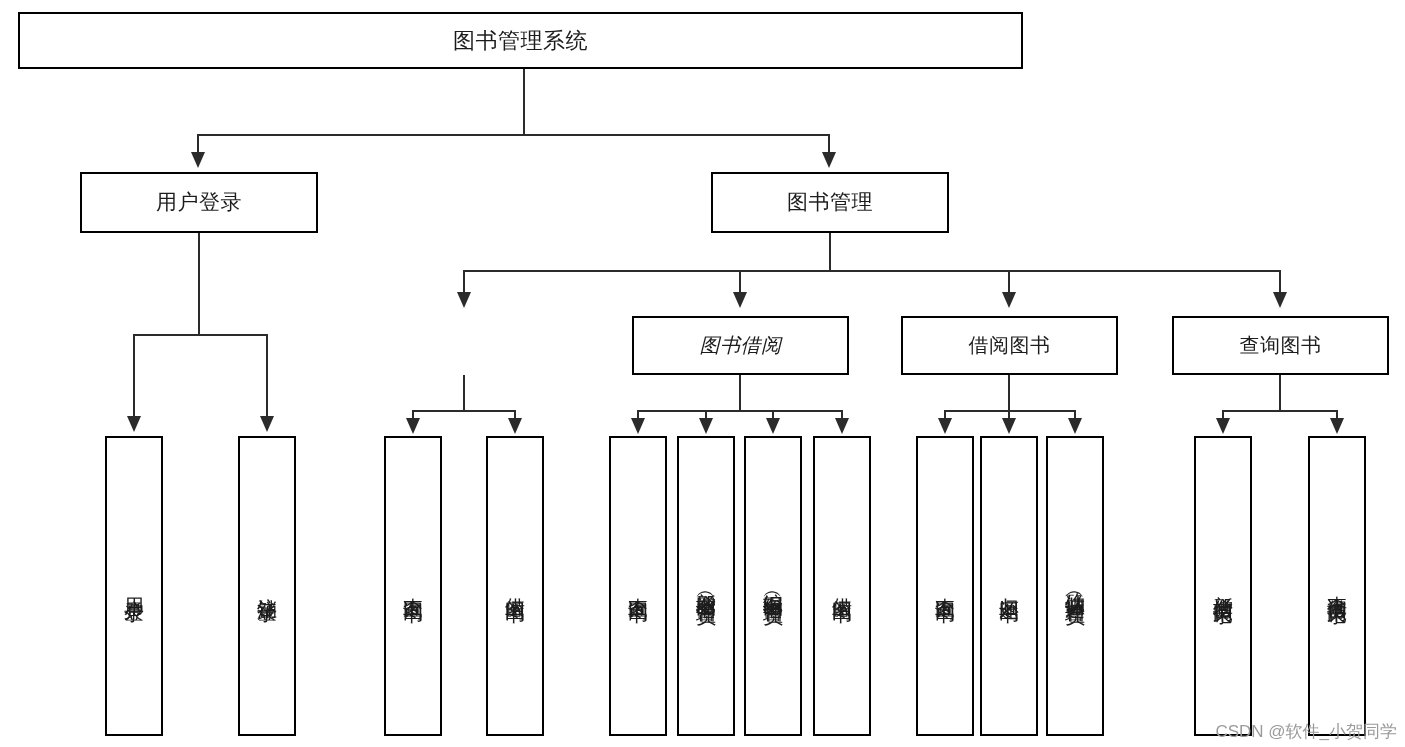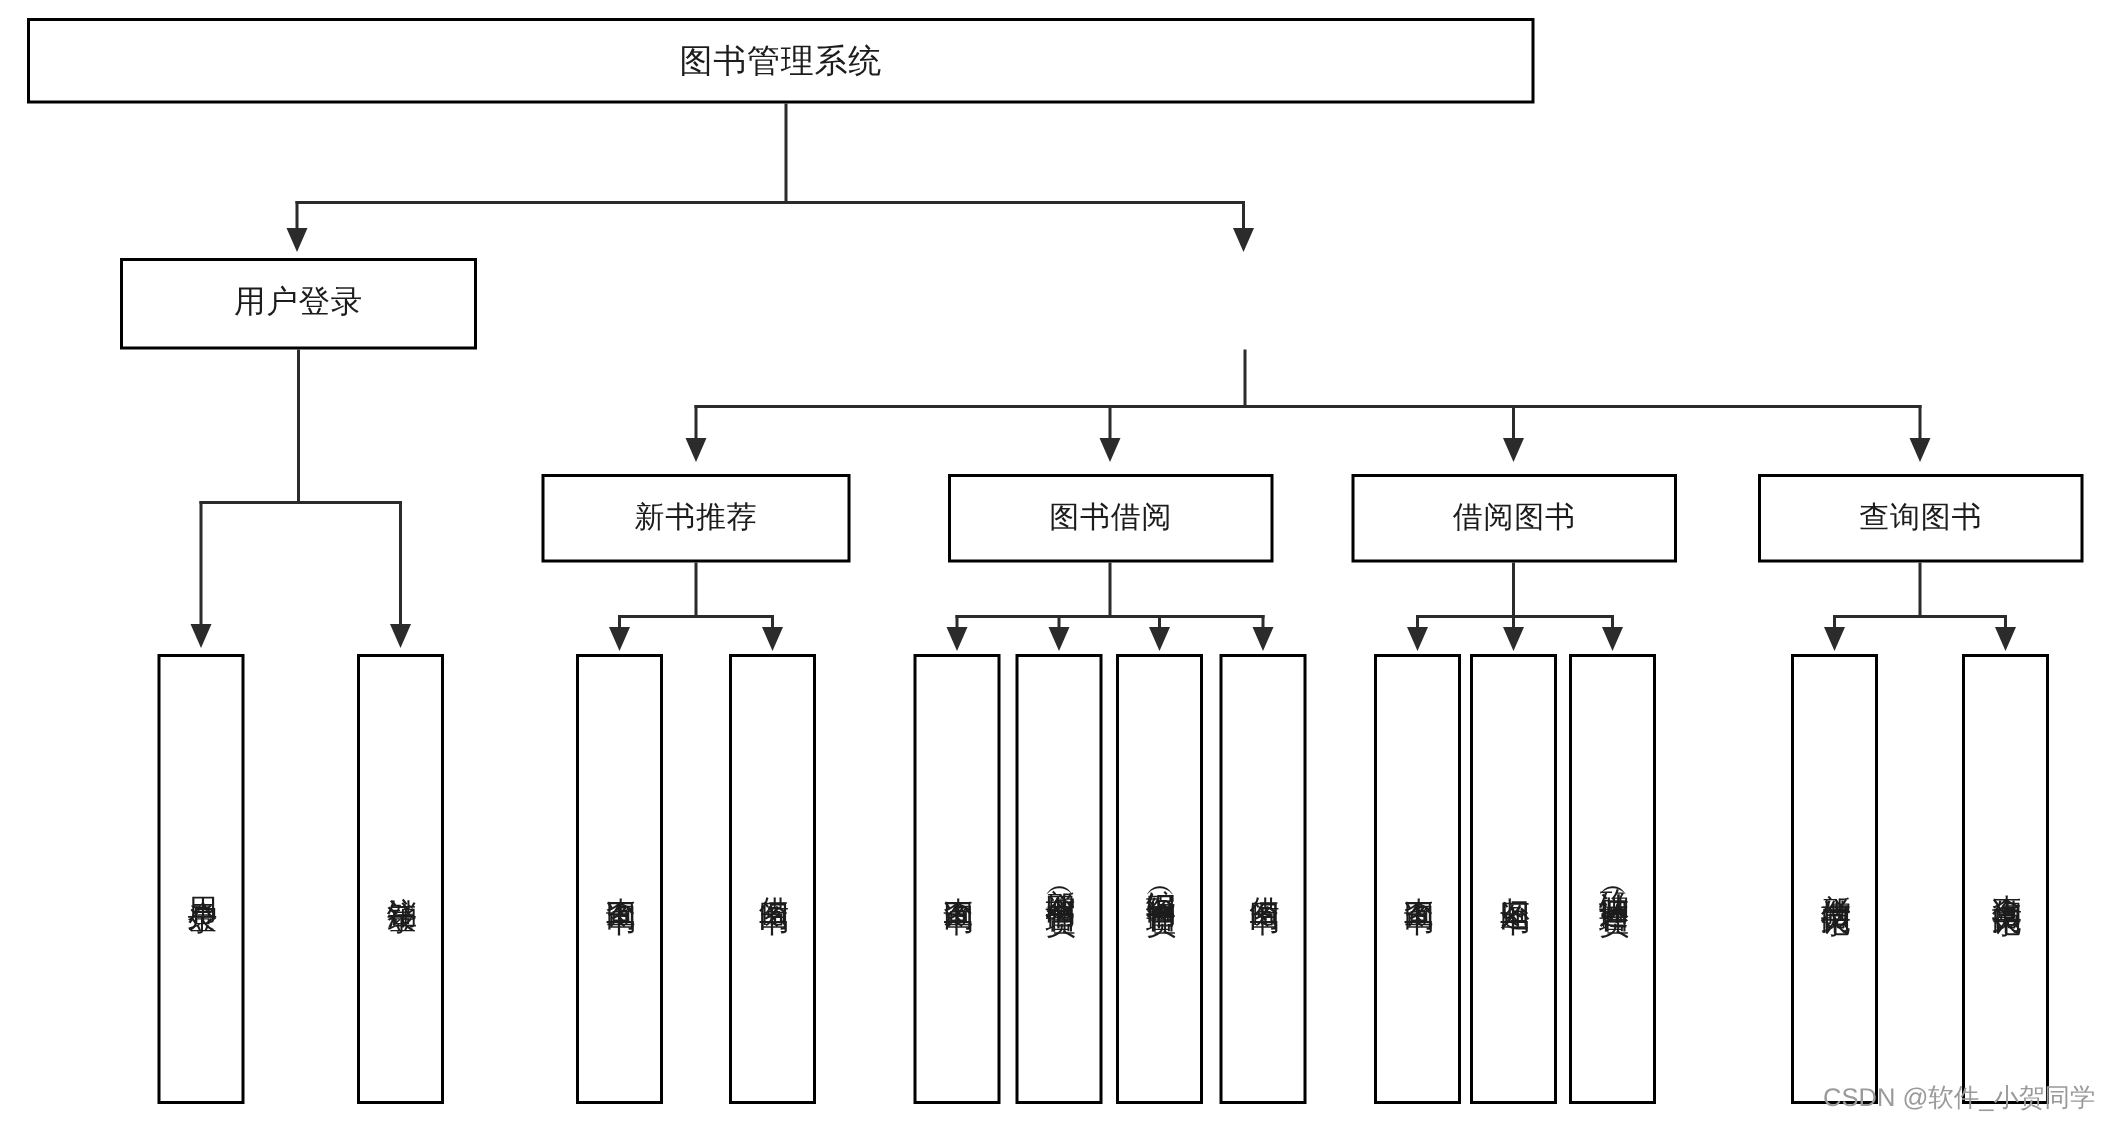--- a/index.html
+++ b/index.html
@@ -94,43 +94,43 @@
 
   <div class="ln v" style="left:197px; top:134px; width:2px; height:20px;"></div>
   <div class="arrow" style="left:191px; top:152px;"></div>
   <div class="ln v" style="left:828px; top:134px; width:2px; height:20px;"></div>
   <div class="arrow" style="left:822px; top:152px;"></div>
 
   <div class="node lvl1" style="left:80px; top:172px; width:238px; height:61px;">
     <span class="lbl">用户登录</span>
   </div>
 
+  <div class="node lvl1" style="left:711px; top:172px; width:238px; height:61px;">
+    <span class="lbl">图书管理</span>
+  </div>
 
   <div class="ln v" style="left:198px; top:233px; width:2px; height:102px;"></div>
   <div class="ln h" style="left:133px; top:334px; width:134px; height:2px;"></div>
   <div class="ln v" style="left:133px; top:334px; width:2px; height:84px;"></div>
   <div class="arrow" style="left:127px; top:416px;"></div>
   <div class="ln v" style="left:266px; top:334px; width:2px; height:84px;"></div>
   <div class="arrow" style="left:260px; top:416px;"></div>
 
   <div class="ln v" style="left:829px; top:233px; width:2px; height:38px;"></div>
   <div class="ln h" style="left:463px; top:270px; width:818px; height:2px;"></div>
   <div class="ln v" style="left:463px; top:270px; width:2px; height:24px;"></div>
   <div class="arrow" style="left:457px; top:292px;"></div>
   <div class="ln v" style="left:739px; top:270px; width:2px; height:24px;"></div>
   <div class="arrow" style="left:733px; top:292px;"></div>
   <div class="ln v" style="left:1008px; top:270px; width:2px; height:24px;"></div>
   <div class="arrow" style="left:1002px; top:292px;"></div>
   <div class="ln v" style="left:1279px; top:270px; width:2px; height:24px;"></div>
   <div class="arrow" style="left:1273px; top:292px;"></div>
 
-  <div class="node lvl2" style="left:361px; top:316px; width:206px; height:59px;">
-    <span class="lbl">新书推荐</span>
-  </div>
-  <div class="node lvl2" style="left:632px; top:316px; width:217px; height:59px;">
+  <div class="node lvl2" style="left:632px; top:316px; width:217px; height:59px;font-style:italic;">
     <span class="lbl">图书借阅</span>
   </div>
   <div class="node lvl2" style="left:901px; top:316px; width:217px; height:59px;">
     <span class="lbl">借阅图书</span>
   </div>
   <div class="node lvl2" style="left:1172px; top:316px; width:217px; height:59px;">
     <span class="lbl">查询图书</span>
   </div>
 
   <div class="ln v" style="left:463px; top:375px; width:2px; height:36px;"></div>

